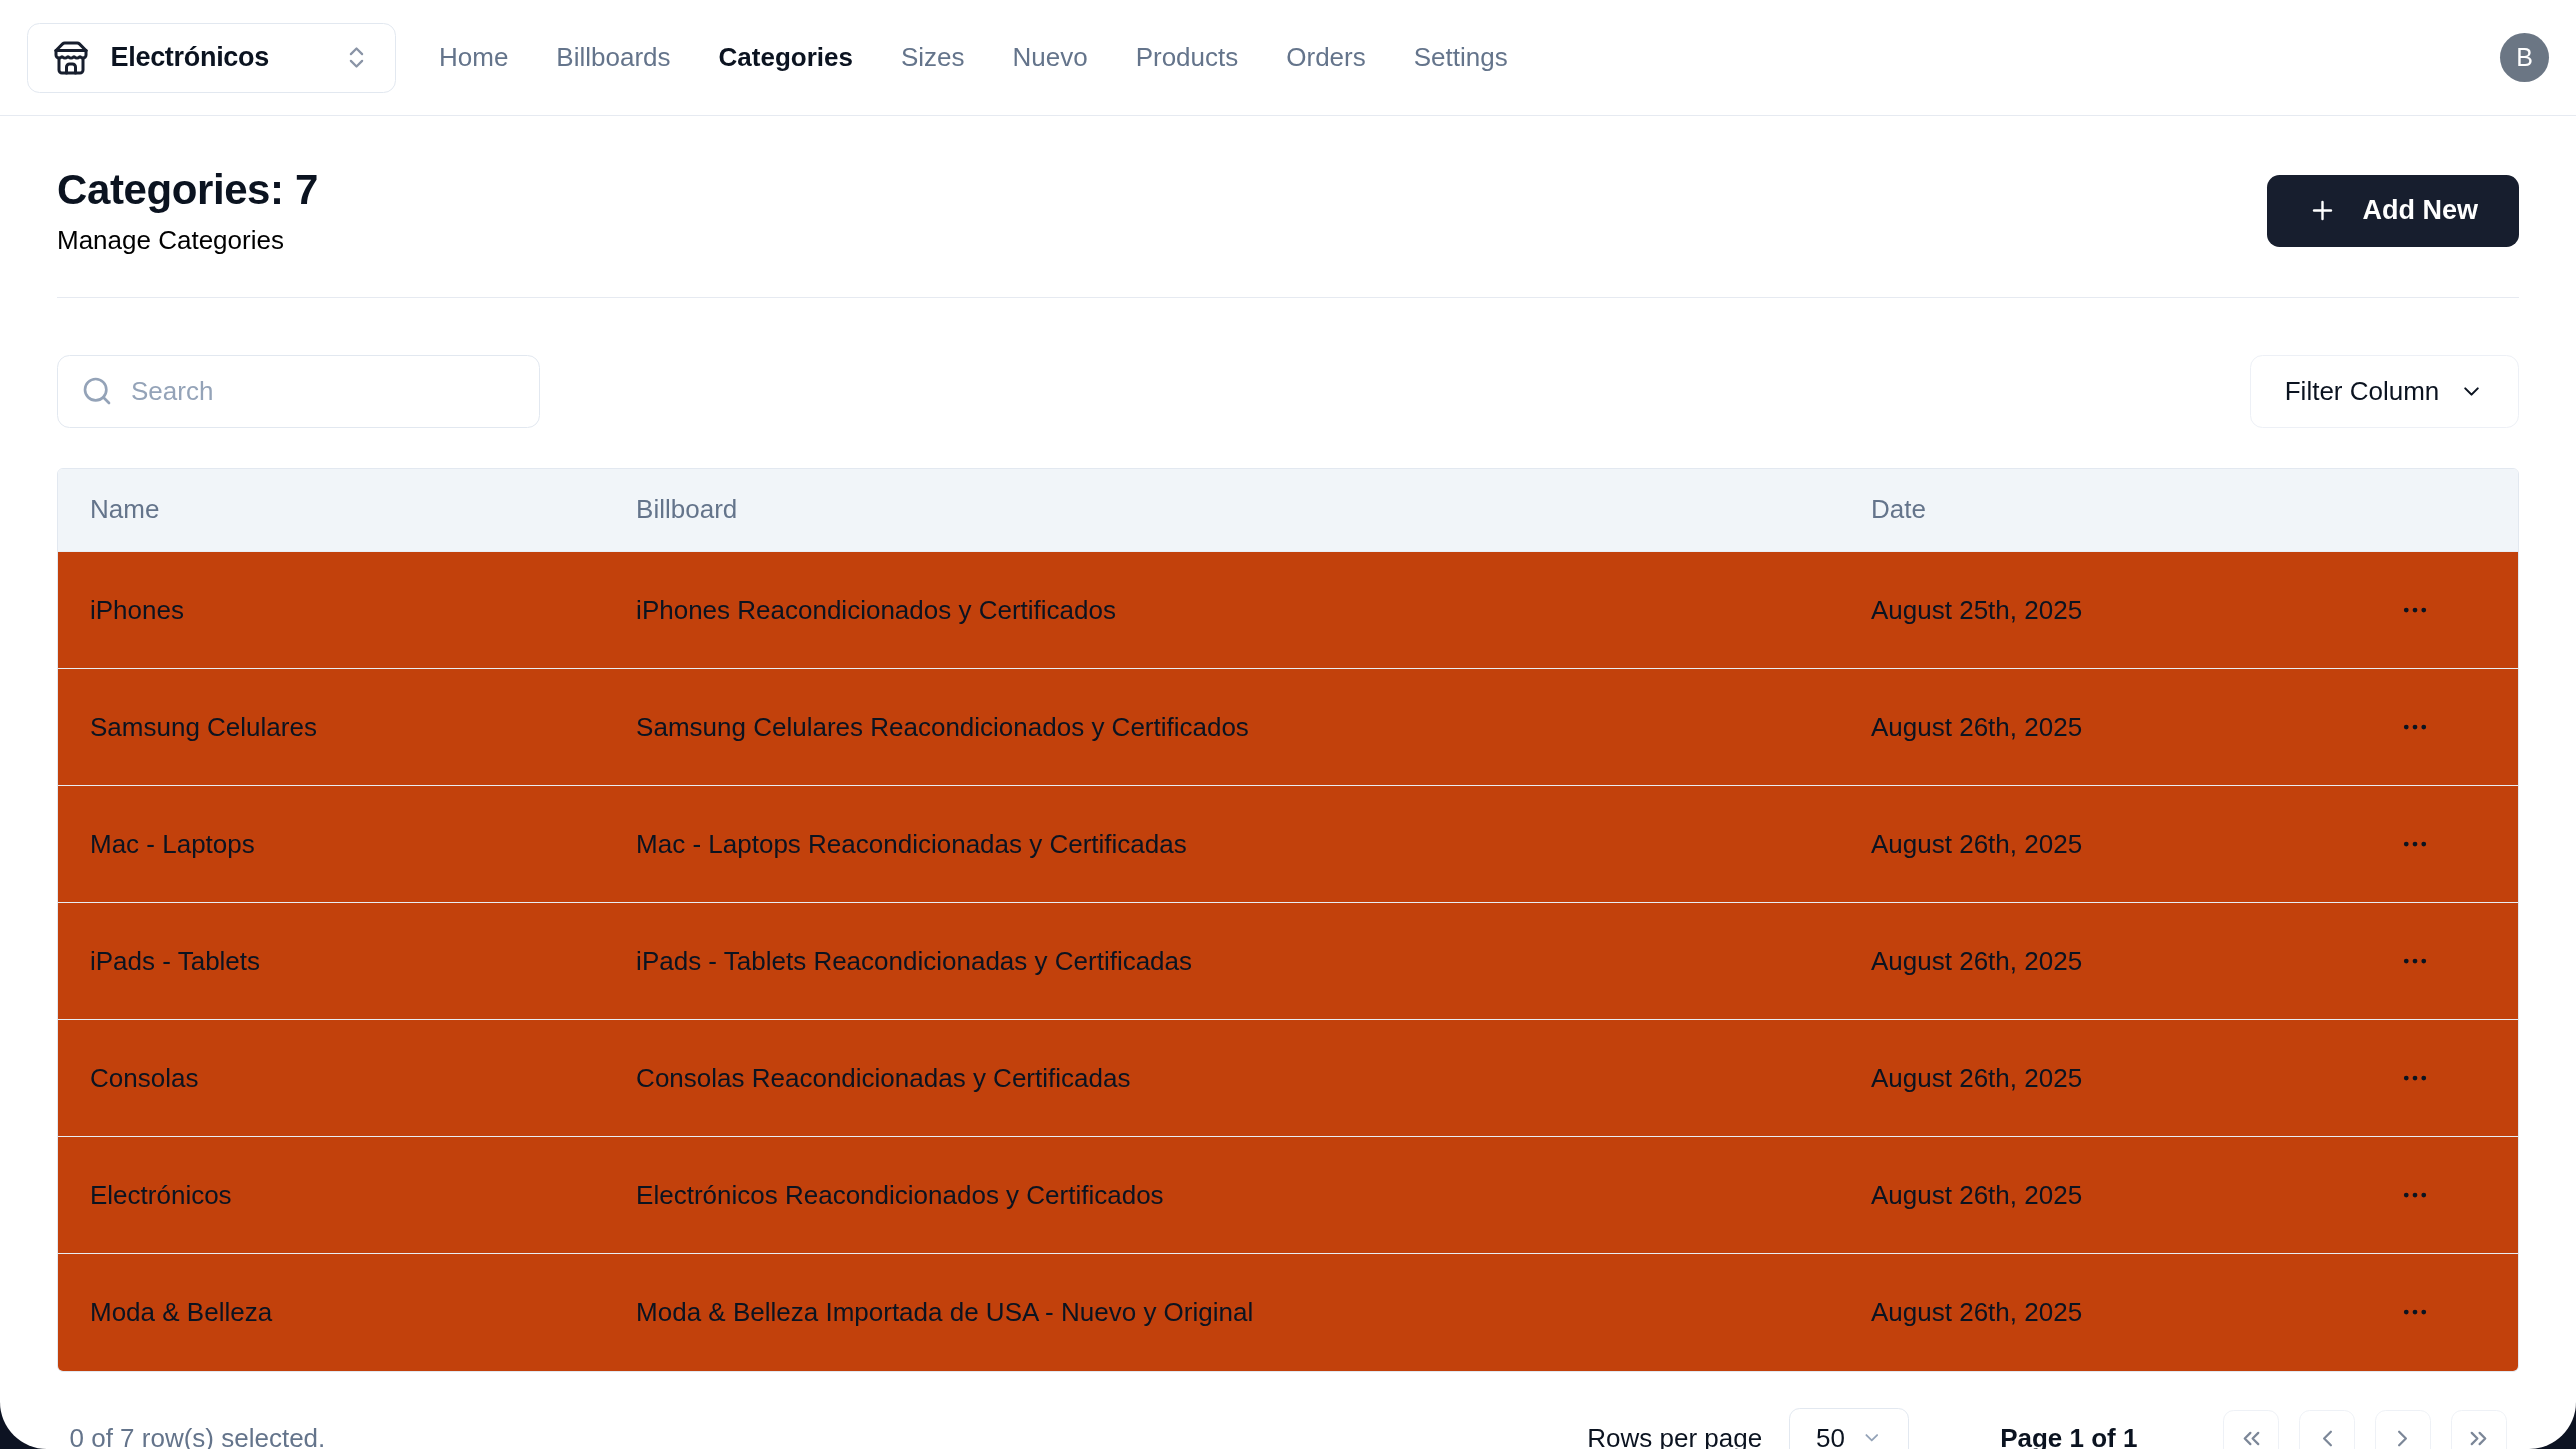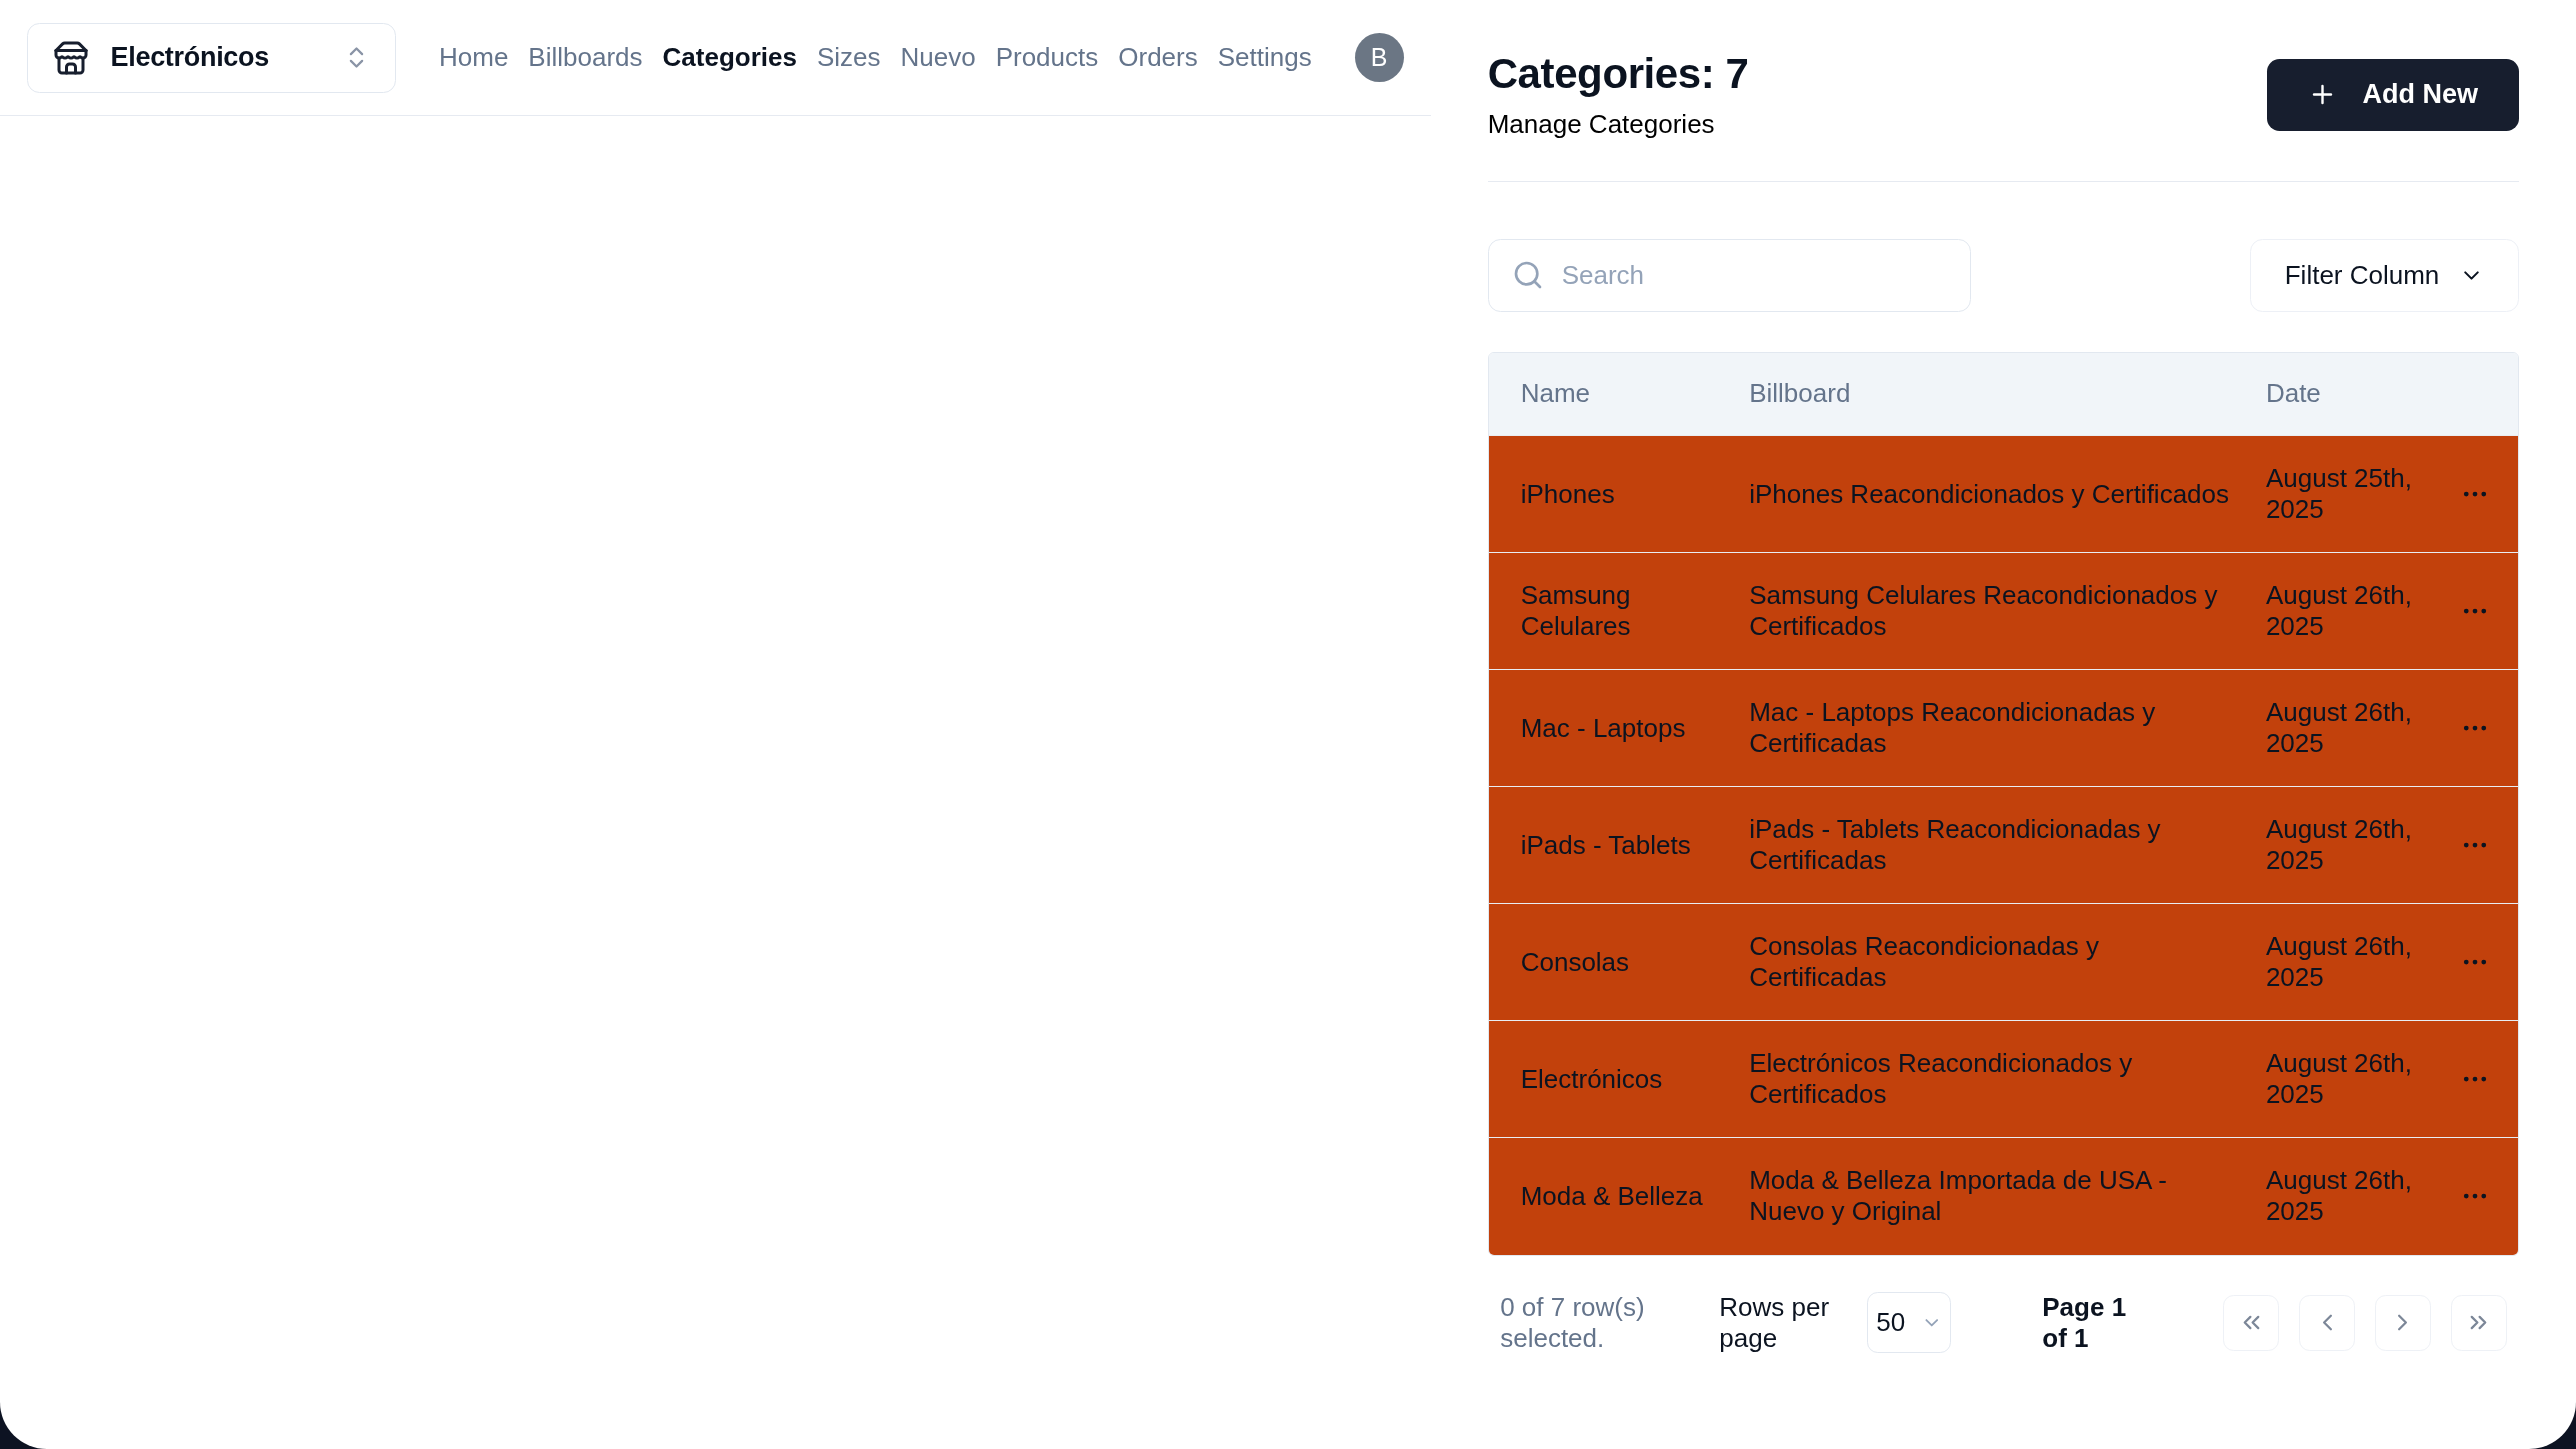--- a/index.html
+++ b/index.html
@@ -6,21 +6,21 @@
   html, body { background: #0d1322; }
   body {
     font-family: "Liberation Sans", "DejaVu Sans", sans-serif;
     -webkit-font-smoothing: antialiased;
   }
   .app {
     width: 2576px; height: 1449px;
     background: #ffffff;
     border-radius: 0 0 47px 47px;
     overflow: hidden;
-    display: flex; flex-direction: row;
+    display: flex; flex-direction: column;
     position: relative;
   }
 
   
   .topbar {
     height: 116px; flex: 0 0 116px;
     border-bottom: 0.9px solid #e6eaf1;
     display: flex; align-items: center;
     padding: 0 27px; gap: 43px;
     background: #fff;
@@ -31,21 +31,21 @@
     background: #fff;
     display: flex; align-items: center; gap: 21.5px;
     padding: 0 25px; cursor: pointer;
   }
   .store-selector svg { flex: 0 0 auto; }
   .store-selector .store-label {
     font-size: 27px; font-weight: 700; color: #0b1320; letter-spacing: -0.3px;
   }
   .store-selector .updown { margin-left: auto; color: #8a94a6; }
 
-  .main-nav { display: flex; align-items: center; gap: 20px; }
+  .main-nav { display: flex; align-items: center; gap: 48px; }
   .main-nav .nav-link {
     font-size: 26px; font-weight: 500; color: #64748b;
     text-decoration: none; cursor: pointer; white-space: nowrap;
   }
   .main-nav .nav-link.active { color: #0b1320; font-weight: 700; }
 
   .avatar {
     margin-left: auto;
     width: 49px; height: 49px; border-radius: 50%;
     background: #6b7684; color: #fff;

